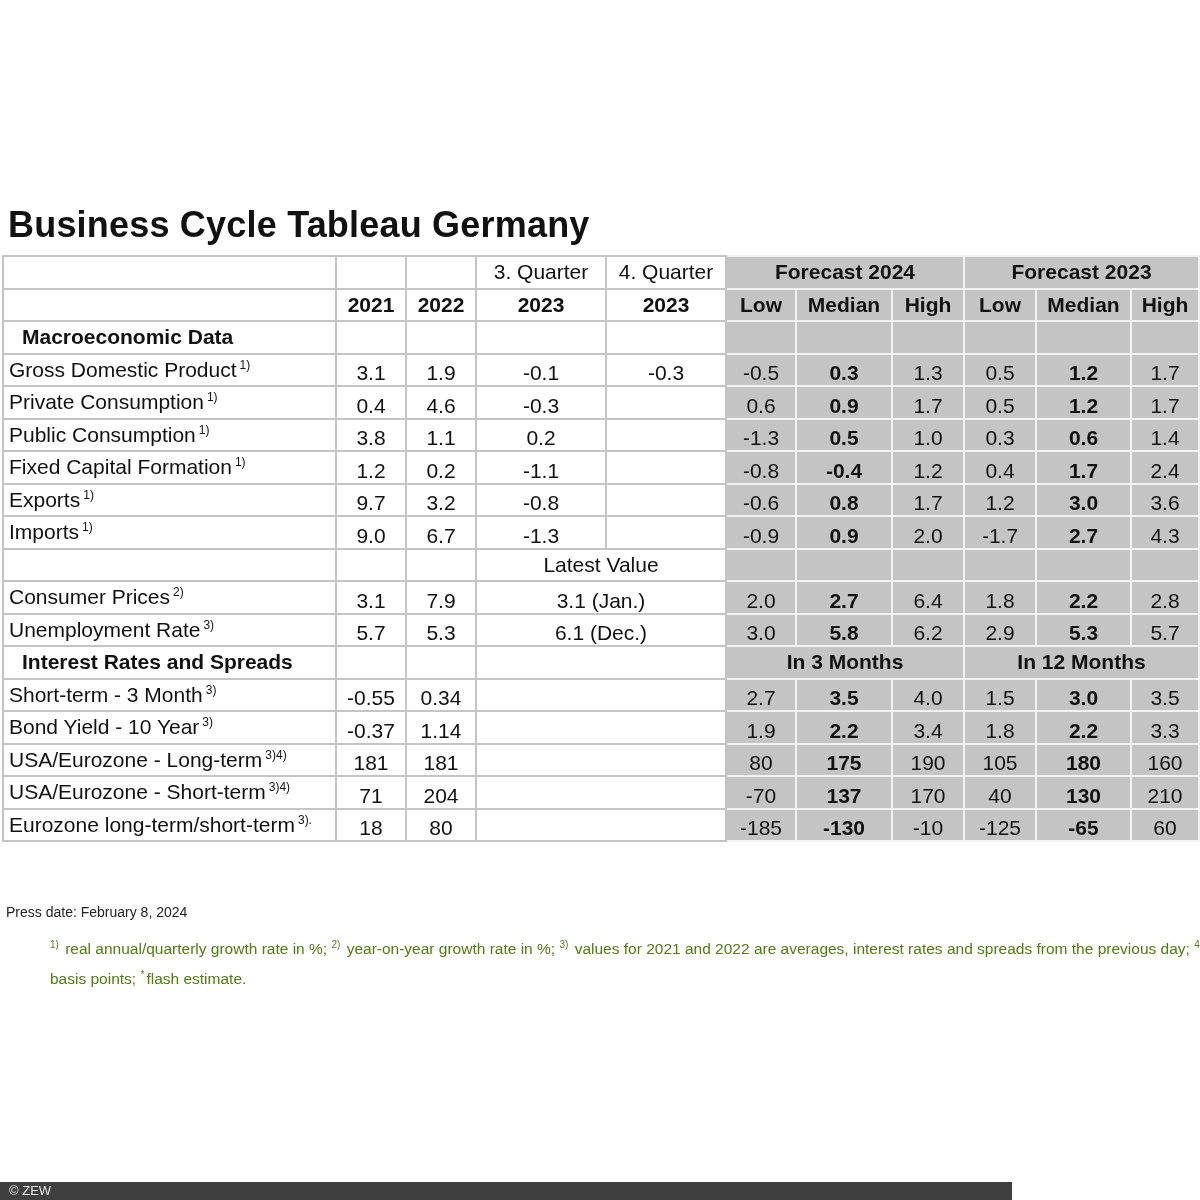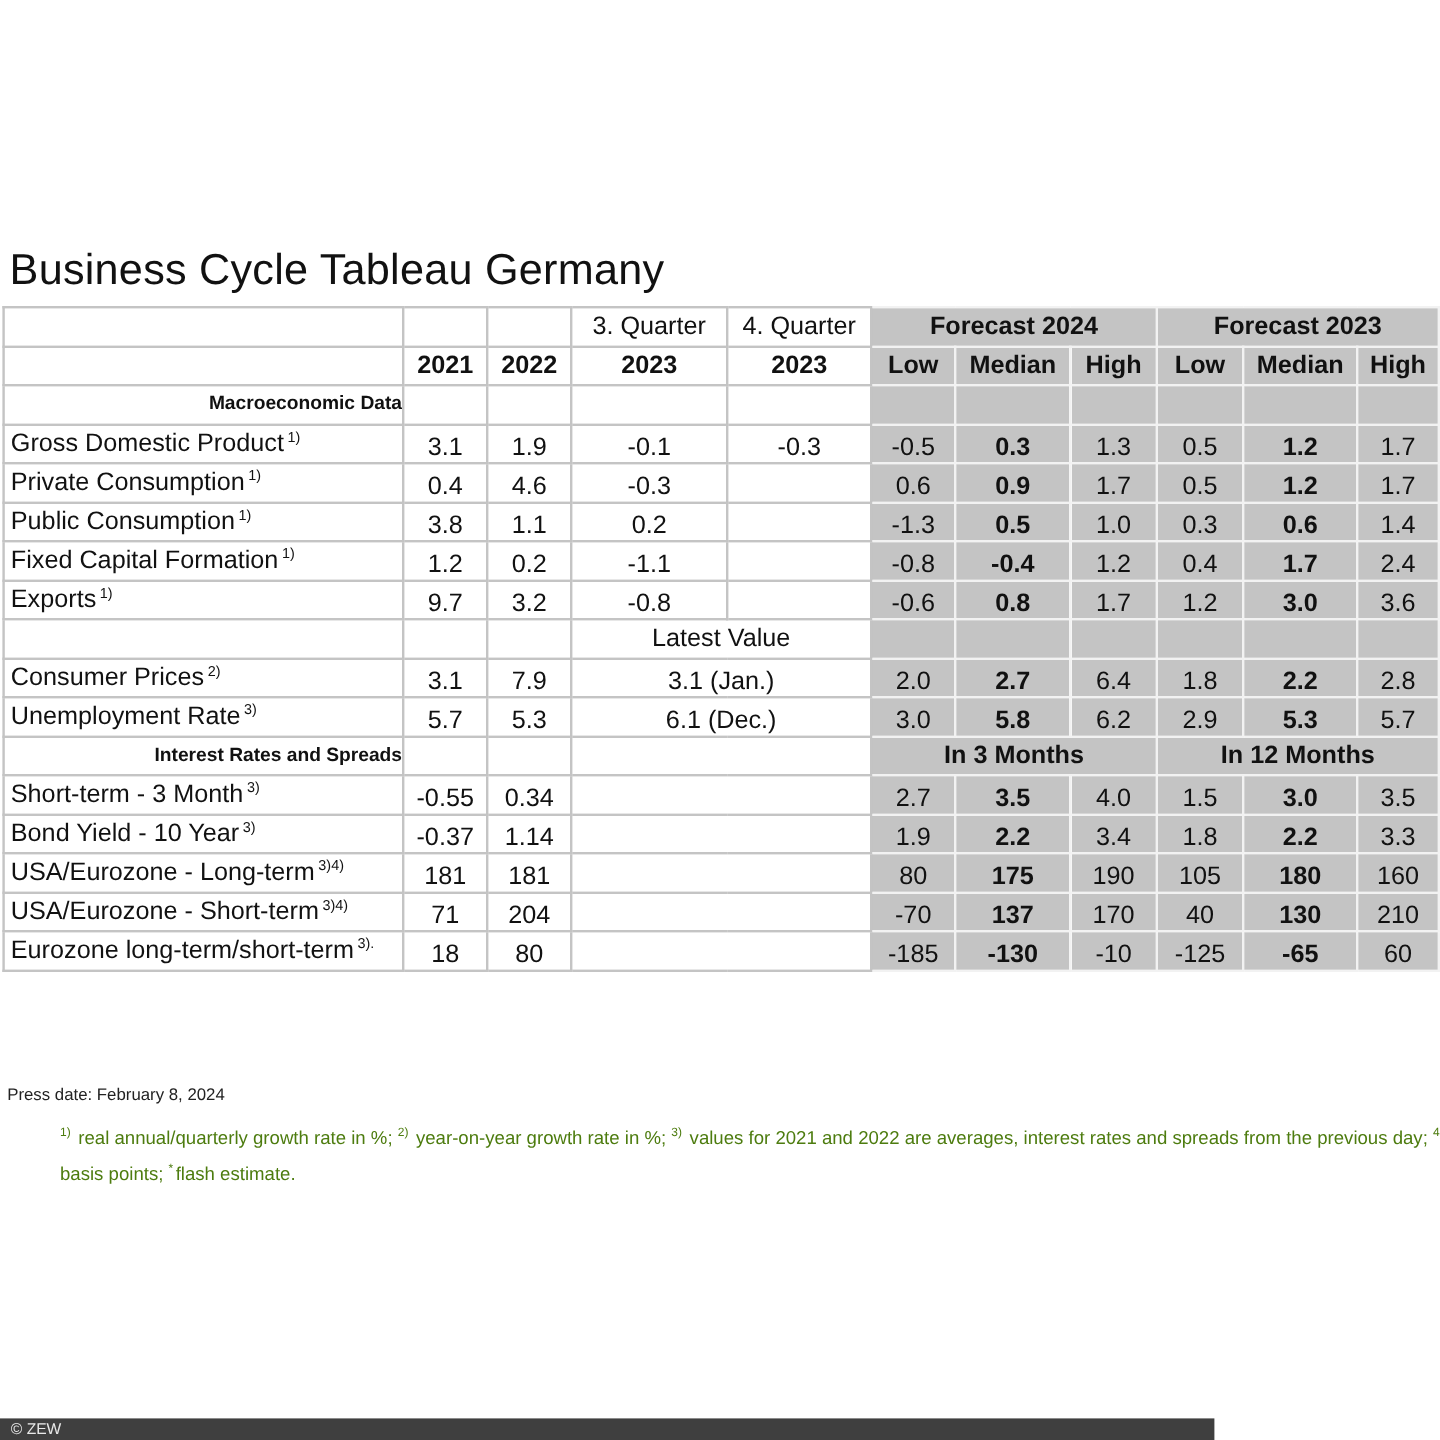--- a/index.html
+++ b/index.html
@@ -1,21 +1,21 @@
 <!DOCTYPE html>
 <html><head>
 <meta charset="utf-8">
 <style>
   html, body { margin: 0; padding: 0; background: #ffffff; }
   body { width: 1200px; height: 1200px; position: relative; overflow: hidden; font-family: "Liberation Sans", "DejaVu Sans", sans-serif; color: #111; }
-  .title { position: absolute; left: 8px; top: 204px; font-size: 36px; font-weight: 400; letter-spacing: 0.2px; color: #111; }
+  .title { position: absolute; left: 8px; top: 204px; font-size: 36px; font-weight: 700; letter-spacing: 0.2px; color: #111; }
   table.tab { position: absolute; left: 2px; top: 255px; border-collapse: collapse; table-layout: fixed; width: 1196px; }
   table.tab td { border: 2px solid #c4c4c4; padding: 0; height: 30.5px; font-size: 21px; text-align: center; vertical-align: bottom; white-space: nowrap; overflow: hidden; }
   table.tab td.lbl { text-align: left; padding-left: 5px; vertical-align: middle; }
-  table.tab td.sec { text-align: right; padding-left: 18px; font-weight: 600; font-size: 16px; vertical-align: middle; }
+  table.tab td.sec { text-align: left; padding-left: 18px; font-weight: 600; font-size: 21px; vertical-align: middle; }
   table.tab td.g { background: #c4c4c4; border-color: #f2f2f2; }
   table.tab td.hd { font-weight: 600; font-size: 21px; vertical-align: middle; margin-top: 11px; }
   table.tab td.b { font-weight: 700; }
   sup { font-size: 12px; vertical-align: super; line-height: 0; margin-left: 3px; }
   .press { position: absolute; left: 6px; top: 904px; font-size: 14px; color: #222; }
   .notes { position: absolute; left: 6px; top: 934px; width: 1180px; font-size: 15.5px; line-height: 30px; color: #4d7c0f; margin-left: 44px; }
   .notes sup { font-size: 10px; margin-left: 0; margin-right: 2px; }
   .credit-bar { position: absolute; left: 0; top: 1182px; width: 1012px; height: 18px; background: #3f3f3f; }
   .credit { position: absolute; left: 9px; top: 0; color: #e8e8e8; font-size: 13px; line-height: 18px; }
 </style>
@@ -135,20 +135,33 @@
     <td>3.2</td>
     <td>-0.8</td>
     <td></td>
     <td class="g">-0.6</td>
     <td class="g b">0.8</td>
     <td class="g">1.7</td>
     <td class="g">1.2</td>
     <td class="g b">3.0</td>
     <td class="g">3.6</td>
   </tr>
+  <tr>
+    <td class="lbl"><span>Imports</span><sup>1)</sup></td>
+    <td>9.0</td>
+    <td>6.7</td>
+    <td>-1.3</td>
+    <td></td>
+    <td class="g">-0.9</td>
+    <td class="g b">0.9</td>
+    <td class="g">2.0</td>
+    <td class="g">-1.7</td>
+    <td class="g b">2.7</td>
+    <td class="g">4.3</td>
+  </tr>
 
   <tr>
     <td></td>
     <td></td>
     <td></td>
     <td colspan="2" class="hd" style="font-weight:500">Latest Value</td>
     <td class="g"></td>
         <td class="g"></td>
         <td class="g"></td>
         <td class="g"></td>

